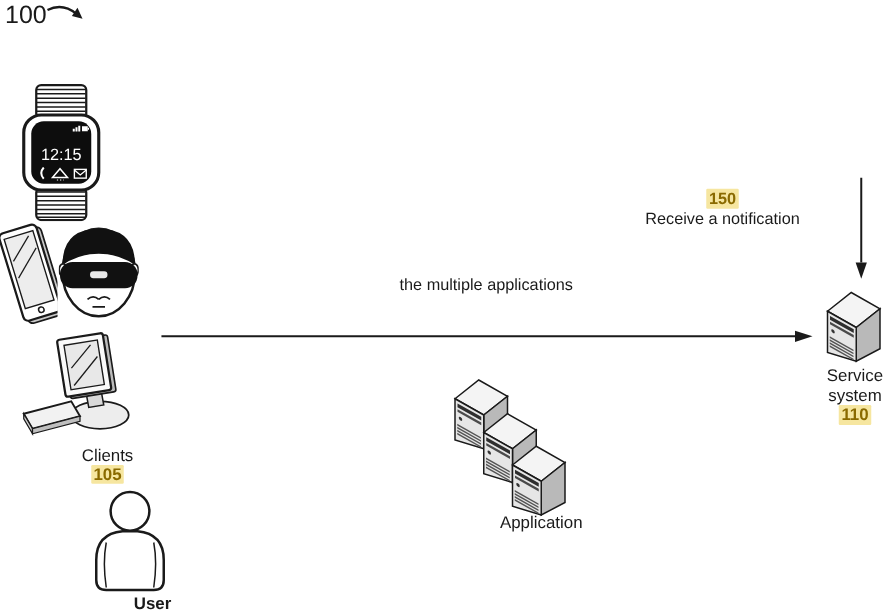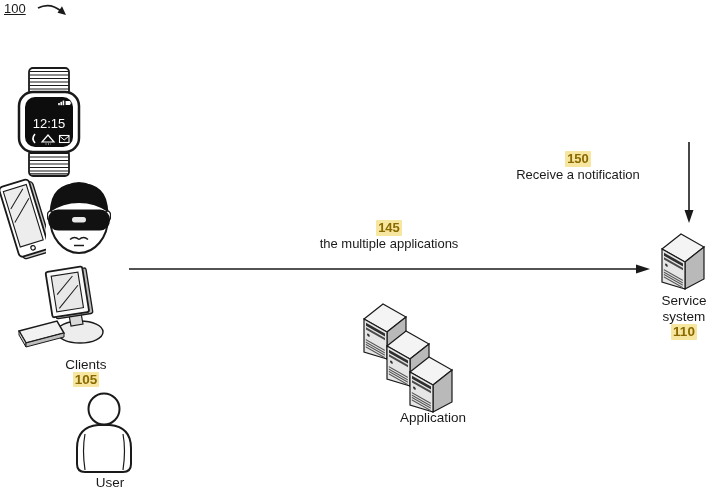--- a/index.html
+++ b/index.html
@@ -11,23 +11,23 @@
   .canvas{
     position:relative;width:713px;height:493px;background:#ffffff;overflow:hidden;
     font-family:"Liberation Sans",sans-serif;color:var(--ink);
   }
   .abs{position:absolute;}
   .lbl{font-size:13.5px;line-height:15px;color:var(--ink);text-align:center;}
   .ref{
     display:inline-block;font-weight:bold;color:var(--ref-text);
     background:var(--ref-highlight);padding:0 2px;border-radius:1px;
   }
-  .fig-ref{left:4px;top:1px;font-size:13px;color:var(--ink);text-decoration:underline;}
+  .fig-ref{left:4px;top:1px;font-size:20px;color:var(--ink);}
   .clients-labels{left:44px;top:357px;width:84px;}
-  .user-label{left:79px;top:475px;width:62px;}
+  .user-label{left:91px;top:475px;width:62px;font-weight:bold;}
   .app-labels{left:386px;top:410px;width:94px;line-height:15.5px;}
   .svc-labels{left:651px;top:293px;width:66px;line-height:15.5px;}
   .step145{
     left:131px;top:220px;width:516px;text-align:center;
     font-size:13px;line-height:16px;white-space:nowrap;
   }
   .step150{
     right:30px;top:151px;width:210px;text-align:center;
     font-size:13px;line-height:15.8px;white-space:nowrap;
   }
@@ -148,21 +148,20 @@
 
   <svg class="abs" style="left:71px;top:392px;" width="66" height="84" viewBox="0 0 66 84">
     <circle cx="33" cy="17" r="15.5" fill="#fff" stroke="#1a1a1a" stroke-width="2"></circle>
     <path d="M6,72 Q6,80 14,80 L52,80 Q60,80 60,72 L60,56 Q60,35 39,33 L27,33 Q6,35 6,56 Z" fill="#fff" stroke="#1a1a1a" stroke-width="2"></path>
     <path d="M14,42 Q11,58 14,78" fill="none" stroke="#1a1a1a" stroke-width="1.2"></path>
     <path d="M52,42 Q55,58 52,78" fill="none" stroke="#1a1a1a" stroke-width="1.2"></path>
   </svg>
   <div class="abs lbl user-label">User</div>
 
   <div class="abs step145">
-    <div><span class="ref">145</span></div>
     <div>the multiple applications</div>
   </div>
   <svg class="abs" style="left:129px;top:262px;" width="522" height="14" viewBox="0 0 522 14">
     <line x1="0" y1="7" x2="508" y2="7" stroke="#1a1a1a" stroke-width="1.6"></line>
     <polygon points="521,7 507,2.5 507,11.5" fill="#1a1a1a"></polygon>
   </svg>
 
   <svg class="abs" style="left:361px;top:299px;" width="94" height="117" viewBox="0 0 94 117">
     <use href="#tower"></use>
     <use href="#tower" transform="translate(23,27)"></use>

